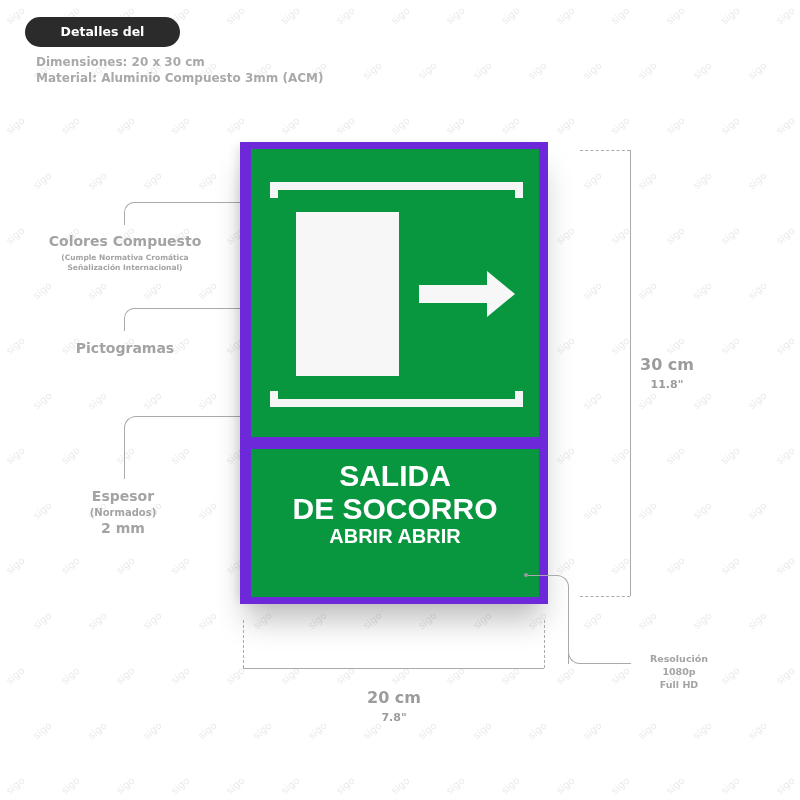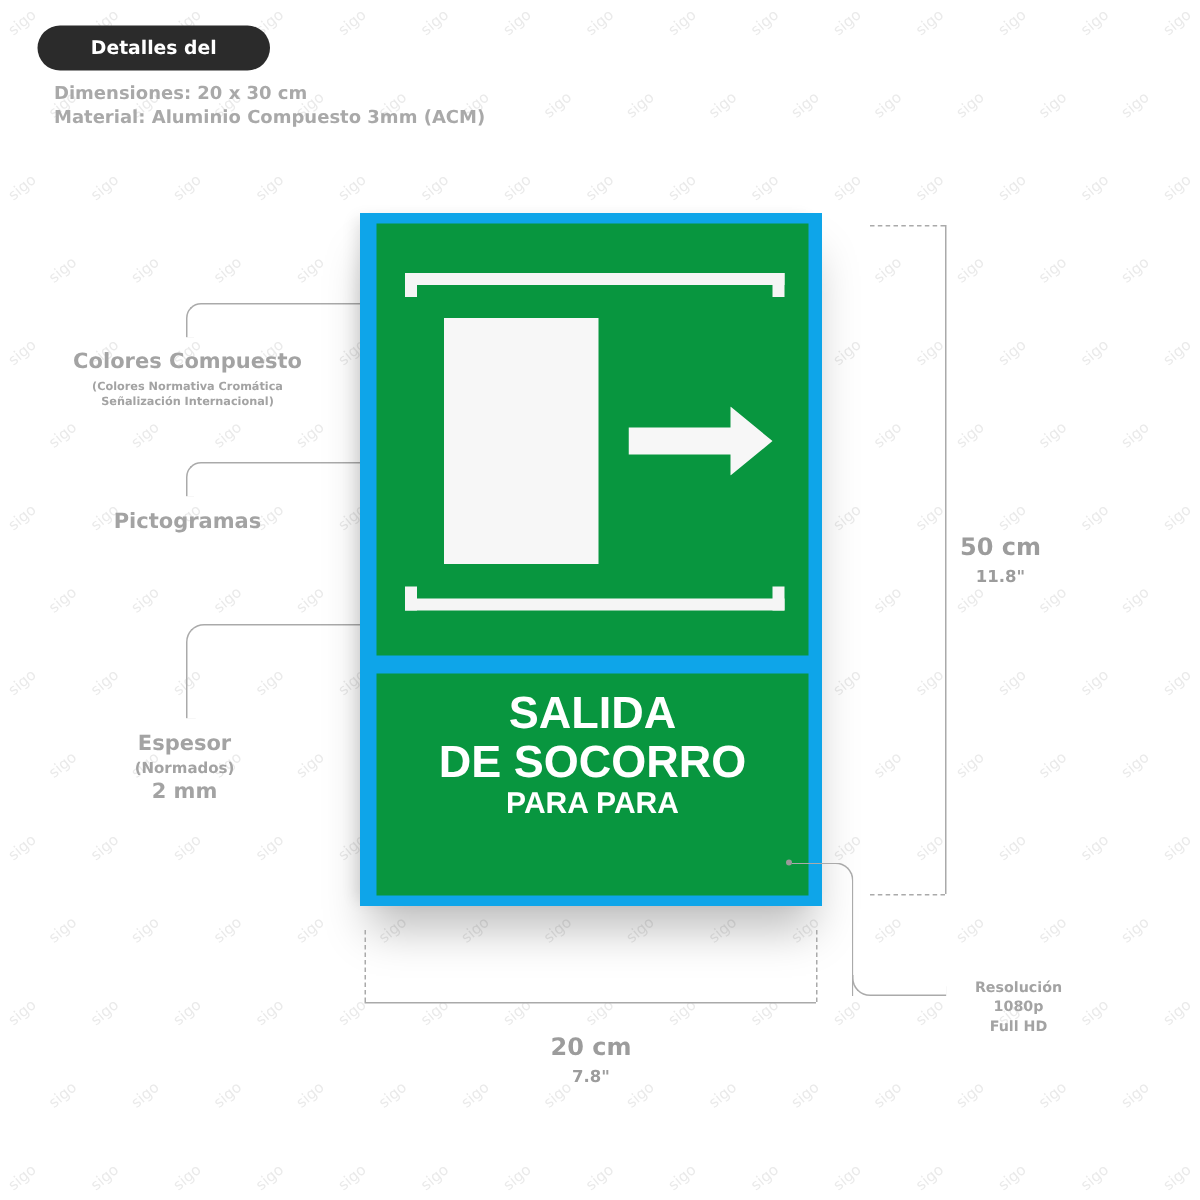--- a/index.html
+++ b/index.html
@@ -8,21 +8,21 @@
   .abs { position:absolute; }
   .pill { left:25px; top:17px; width:155px; height:30px; border-radius:15px; background:#2b2b2b;
           color:#fff; font-weight:bold; font-size:12.5px; line-height:30px; text-align:center; }
   .spec { left:36px; font-size:12px; font-weight:bold; color:#a9a9a9; }
   .lbl { color:#a3a3a3; font-weight:bold; text-align:center; }
   .lbl-big { font-size:14px; }
   .lbl-small { font-size:7.5px; line-height:10px; }
   .line { border-color:#aaaaaa; border-style:solid; border-width:0; }
   .dot { width:4px; height:4px; border-radius:50%; background:#9a9a9a; }
   
-  .sign { left:240px; top:142px; width:308px; height:462px; background:#0ea5e9;
+  .sign { left:240px; top:142px; width:308px; height:462px; background:#6d28d9;
           box-shadow: 0 22px 28px -6px rgba(0,0,0,0.25), -6px 0 10px -4px rgba(0,0,0,0.12); }
   .panel-top { left:11px; top:7px; width:288px; height:288px; background:#08963f; }
   .panel-bot { left:11px; top:307px; width:288px; height:148px; background:#08963f; }
   .bar { background:#f5f5f5; }
   .sign-text { color:#ffffff; font-family:"Liberation Sans", sans-serif; font-weight:bold; text-align:center; width:100%; }
   .dim { color:#9c9c9c; font-weight:bold; text-align:center; }
   .wm { position:absolute; color:#eaeaea; font-size:10px; transform:rotate(-40deg); font-family:"DejaVu Sans", sans-serif; }
 </style>
 </head>
 <body>
@@ -249,21 +249,21 @@
   </div>
 
 <div class="abs pill">Detalles del Normativa</div>
 <div class="abs spec" style="top:55px">Dimensiones: 20 x 30 cm</div>
 <div class="abs spec" style="top:71px">Material: Aluminio Compuesto 3mm (ACM)</div>
 
 <div class="abs line" style="left:124px;top:202px;width:270px;height:22px;border-top-width:1px;border-left-width:1px;border-top-left-radius:10px"></div>
 <div class="abs dot" style="left:391px;top:200px"></div>
 <div class="abs lbl" style="left:40px;top:233px;width:170px">
   <div class="lbl-big">Colores Compuesto</div>
-  <div class="lbl-small" style="margin-top:4px">(Colores Normativa Cromática</div>
+  <div class="lbl-small" style="margin-top:4px">(Cumple Normativa Cromática</div>
   <div class="lbl-small">Señalización Internacional)</div>
 </div>
 
 <div class="abs line" style="left:124px;top:308px;width:258px;height:22px;border-top-width:1px;border-left-width:1px;border-top-left-radius:10px"></div>
 <div class="abs dot" style="left:380px;top:306px"></div>
 <div class="abs lbl lbl-big" style="left:50px;top:338px;width:150px;line-height:20px">
   <div>Pictogramas</div>
 </div>
 
 <div class="abs line" style="left:124px;top:416px;width:120px;height:62px;border-top-width:1px;border-left-width:1px;border-top-left-radius:12px"></div>
@@ -287,36 +287,36 @@
       <polygon points="0,14 68,14 68,0 96,23 68,46 68,32 0,32" fill="#f7f7f7"></polygon>
     </svg>
 
     <div class="abs bar" style="left:19px;top:250px;width:253px;height:8px"></div>
     <div class="abs bar" style="left:19px;top:242px;width:8px;height:16px"></div>
     <div class="abs bar" style="left:264px;top:242px;width:8px;height:16px"></div>
   </div>
   <div class="abs panel-bot">
     <div class="sign-text" style="font-size:30px;line-height:33px;margin-top:10px">SALIDA</div>
     <div class="sign-text" style="font-size:30px;line-height:33px">DE SOCORRO</div>
-    <div class="sign-text" style="font-size:20px;line-height:22px">PARA PARA</div>
+    <div class="sign-text" style="font-size:20px;line-height:22px">ABRIR ABRIR</div>
   </div>
 </div>
 
 <div class="abs dot" style="left:524px;top:573px"></div>
 <div class="abs line" style="left:528px;top:575px;width:40px;height:88px;border-top-width:1px;border-right-width:1px;border-top-right-radius:12px"></div>
 <div class="abs line" style="left:568px;top:650px;width:62px;height:13px;border-bottom-width:1px;border-left-width:1px;border-bottom-left-radius:12px"></div>
 <div class="abs lbl" style="left:638px;top:652px;width:82px;font-size:9.5px;line-height:13px">
   <div>Resolución</div>
   <div>1080p</div>
   <div>Full HD</div>
 </div>
 
 <div class="abs" style="left:580px;top:150px;width:50px;border-top:1px dashed #aaa"></div>
 <div class="abs" style="left:630px;top:150px;height:446px;border-left:1px solid #aaa"></div>
 <div class="abs" style="left:580px;top:596px;width:50px;border-top:1px dashed #aaa"></div>
-<div class="abs dim" style="left:632px;top:355px;width:70px;font-size:16px">50 cm</div>
+<div class="abs dim" style="left:632px;top:355px;width:70px;font-size:16px">30 cm</div>
 <div class="abs dim" style="left:632px;top:378px;width:70px;font-size:11px">11.8"</div>
 
 <div class="abs" style="left:243px;top:620px;height:48px;border-left:1px dashed #aaa"></div>
 <div class="abs" style="left:243px;top:668px;width:301px;border-top:1px solid #aaa"></div>
 <div class="abs" style="left:544px;top:620px;height:48px;border-left:1px dashed #aaa"></div>
 <div class="abs dim" style="left:344px;top:688px;width:100px;font-size:16px">20 cm</div>
 <div class="abs dim" style="left:344px;top:711px;width:100px;font-size:11px">7.8"</div>
 
 </body></html>

